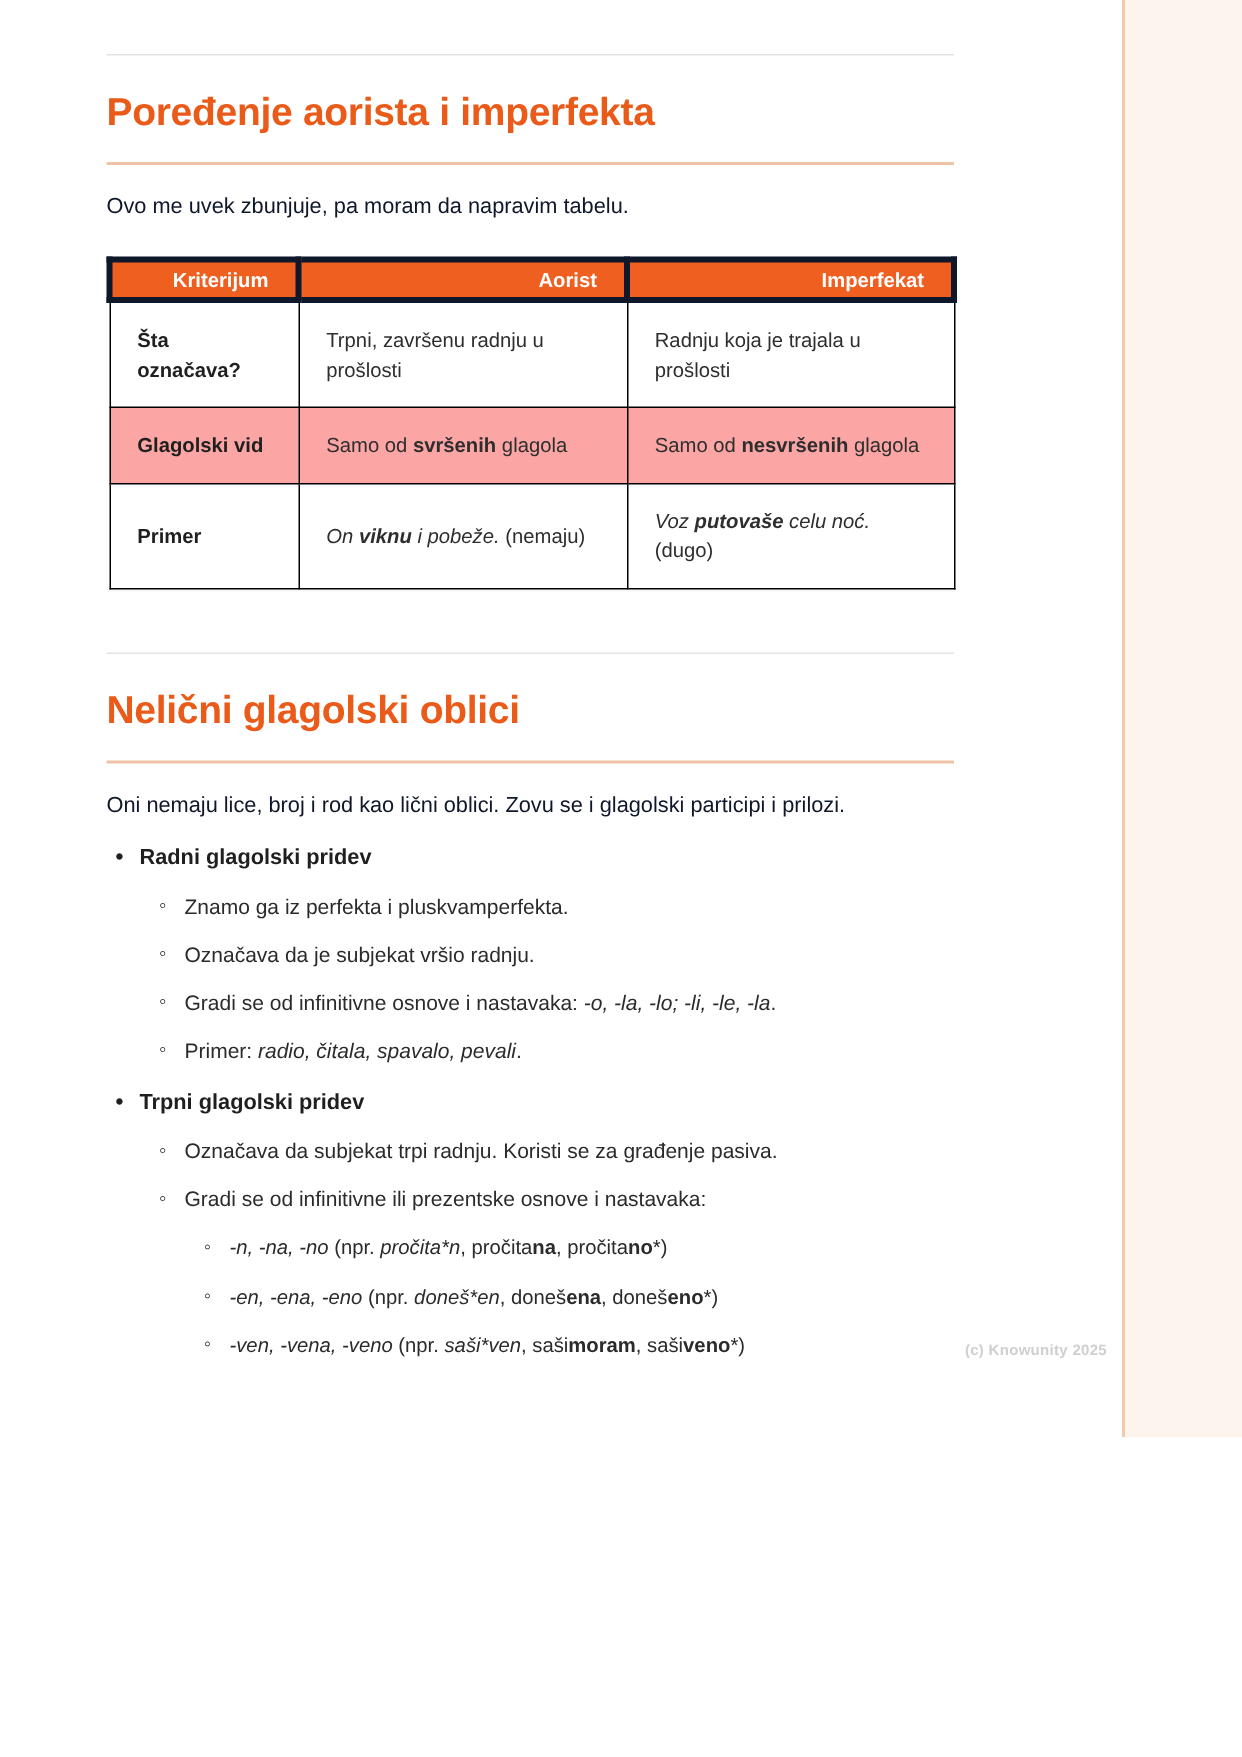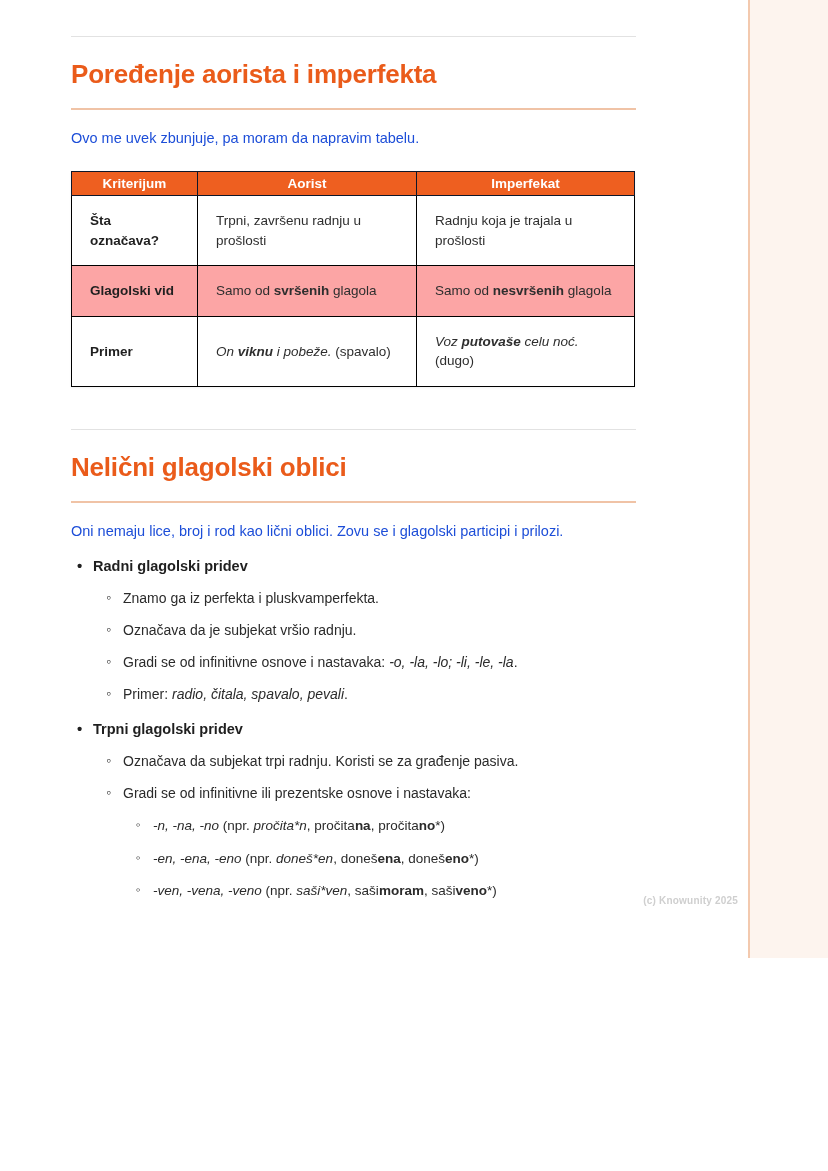--- a/index.html
+++ b/index.html
@@ -47,42 +47,42 @@
     margin: 22px 0 0 0;
     letter-spacing: -0.2px;
   }
   .title-rule {
     border-top: 2px solid #f0c3a6;
     width: 565px;
     margin-top: 18px;
   }
   p.lead {
     font-size: 14.5px;
-    color: #1d4ed8;
+    color: #0f172a;
     margin: 18px 0 0 0;
     line-height: 1.45;
   }
 
   
   table.cmp {
     margin-top: 22px;
     border-collapse: collapse;
     width: 563px;
     table-layout: fixed;
     font-size: 13.5px;
     box-shadow: 0 1px 2px rgba(0,0,0,0.06);
   }
   table.cmp th {
     background: #ee5f20;
     color: #ffffff;
     font-size: 13.5px;
     font-weight: bold;
-    text-align: center;
+    text-align: right;
     padding: 4px 18px;
-    border: 1px solid #0f172a;
+    border: 4px solid #0f172a;
   }
   table.cmp td {
     border: 1px solid #000000;
     padding: 15px 18px;
     vertical-align: middle;
     color: #2e2e2e;
     line-height: 1.45;
     background: #ffffff;
   }
   table.cmp tr.alt td { background: #fca5a5; }
@@ -208,21 +208,21 @@
           <td>Trpni, završenu radnju u prošlosti</td>
           <td>Radnju koja je trajala u prošlosti</td>
         </tr>
         <tr class="alt">
           <td class="rowhead">Glagolski vid</td>
           <td><span>Samo od </span><b>svršenih</b><span> glagola</span></td>
           <td><span>Samo od </span><b>nesvršenih</b><span> glagola</span></td>
         </tr>
         <tr>
           <td class="rowhead">Primer</td>
-          <td><i>On </i><i><b>viknu</b></i><i> i pobeže.</i><span> (spavalo)</span></td>
+          <td><i>On </i><i><b>viknu</b></i><i> i pobeže.</i><span> (nemaju)</span></td>
           <td><i>Voz </i><i><b>putovaše</b></i><i> celu noć.</i><span> (dugo)</span></td>
         </tr>
       </tbody>
     </table>
 
     <div class="mid-rule"></div>
 
     <h1 class="section-title">Nelični glagolski oblici</h1>
     <div class="title-rule"></div>
 

